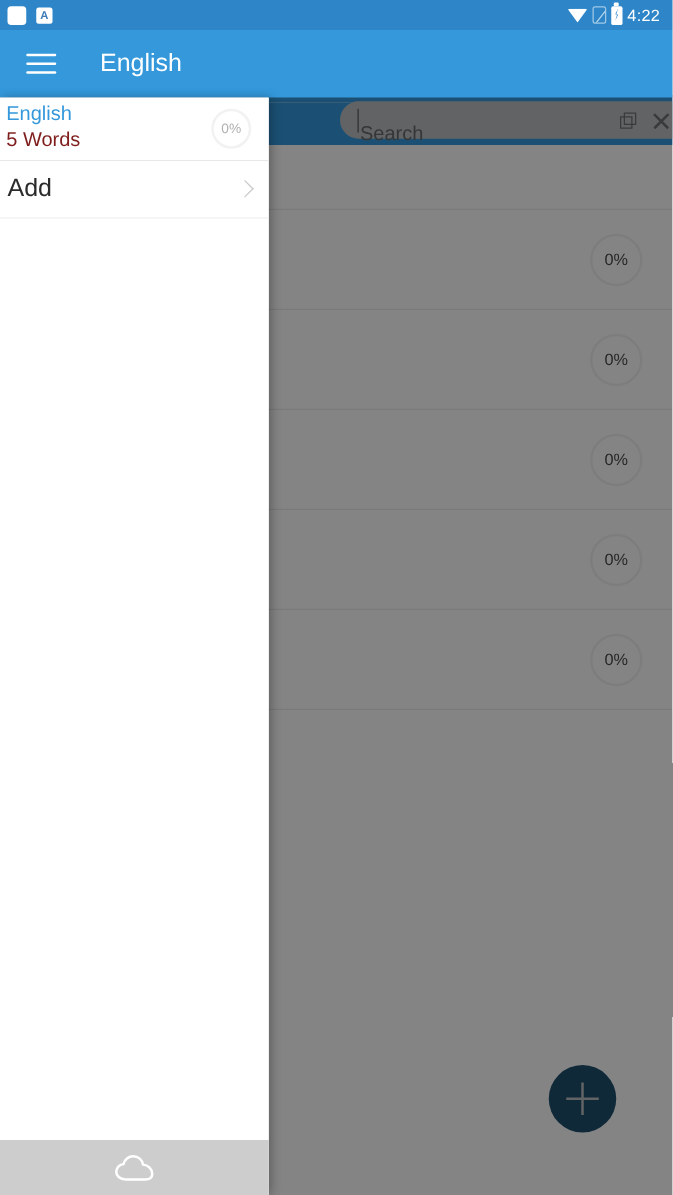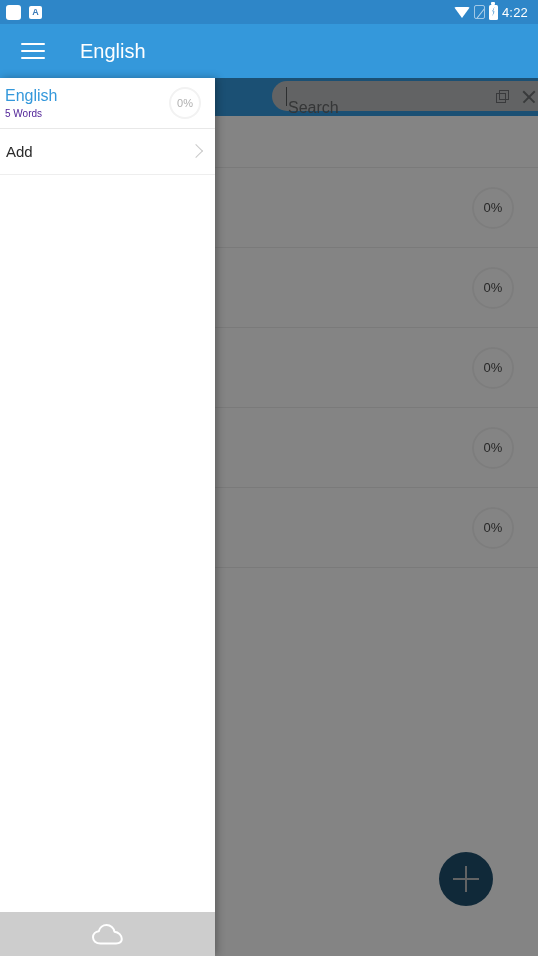--- a/index.html
+++ b/index.html
@@ -369,22 +369,22 @@
     justify-content: center;
     padding-left: 0px;
   }
   .dh-lang {
     font-size: 16px;
     color: #3498db;
     line-height: 1.2;
     white-space: nowrap;
   }
   .dh-words {
-    font-size: 10px;
-    color: #4c1d95;
+    font-size: 16px;
+    color: #7f1d1d;
     line-height: 1.3;
     margin-top: 2px;
     white-space: nowrap;
   }
   .dh-ring {
     position: relative;
     width: 32px; height: 32px;
     border-radius: 50%;
     border: 2px solid #f2f2f2;
     box-sizing: border-box;
@@ -402,21 +402,21 @@
     height: 46px;
     box-sizing: border-box;
     display: flex;
     align-items: center;
     justify-content: space-between;
     padding: 0 14px 0 6px;
     border-bottom: 1px solid #eeeeee;
     background: #ffffff;
   }
   .di-label {
-    font-size: 15px;
+    font-size: 20px;
     color: #2b2b2b;
     white-space: nowrap;
   }
   .icn-chevron {
     position: relative;
     width: 12px; height: 12px;
     flex: 0 0 auto;
   }
   .icn-chevron i {
     position: absolute;

